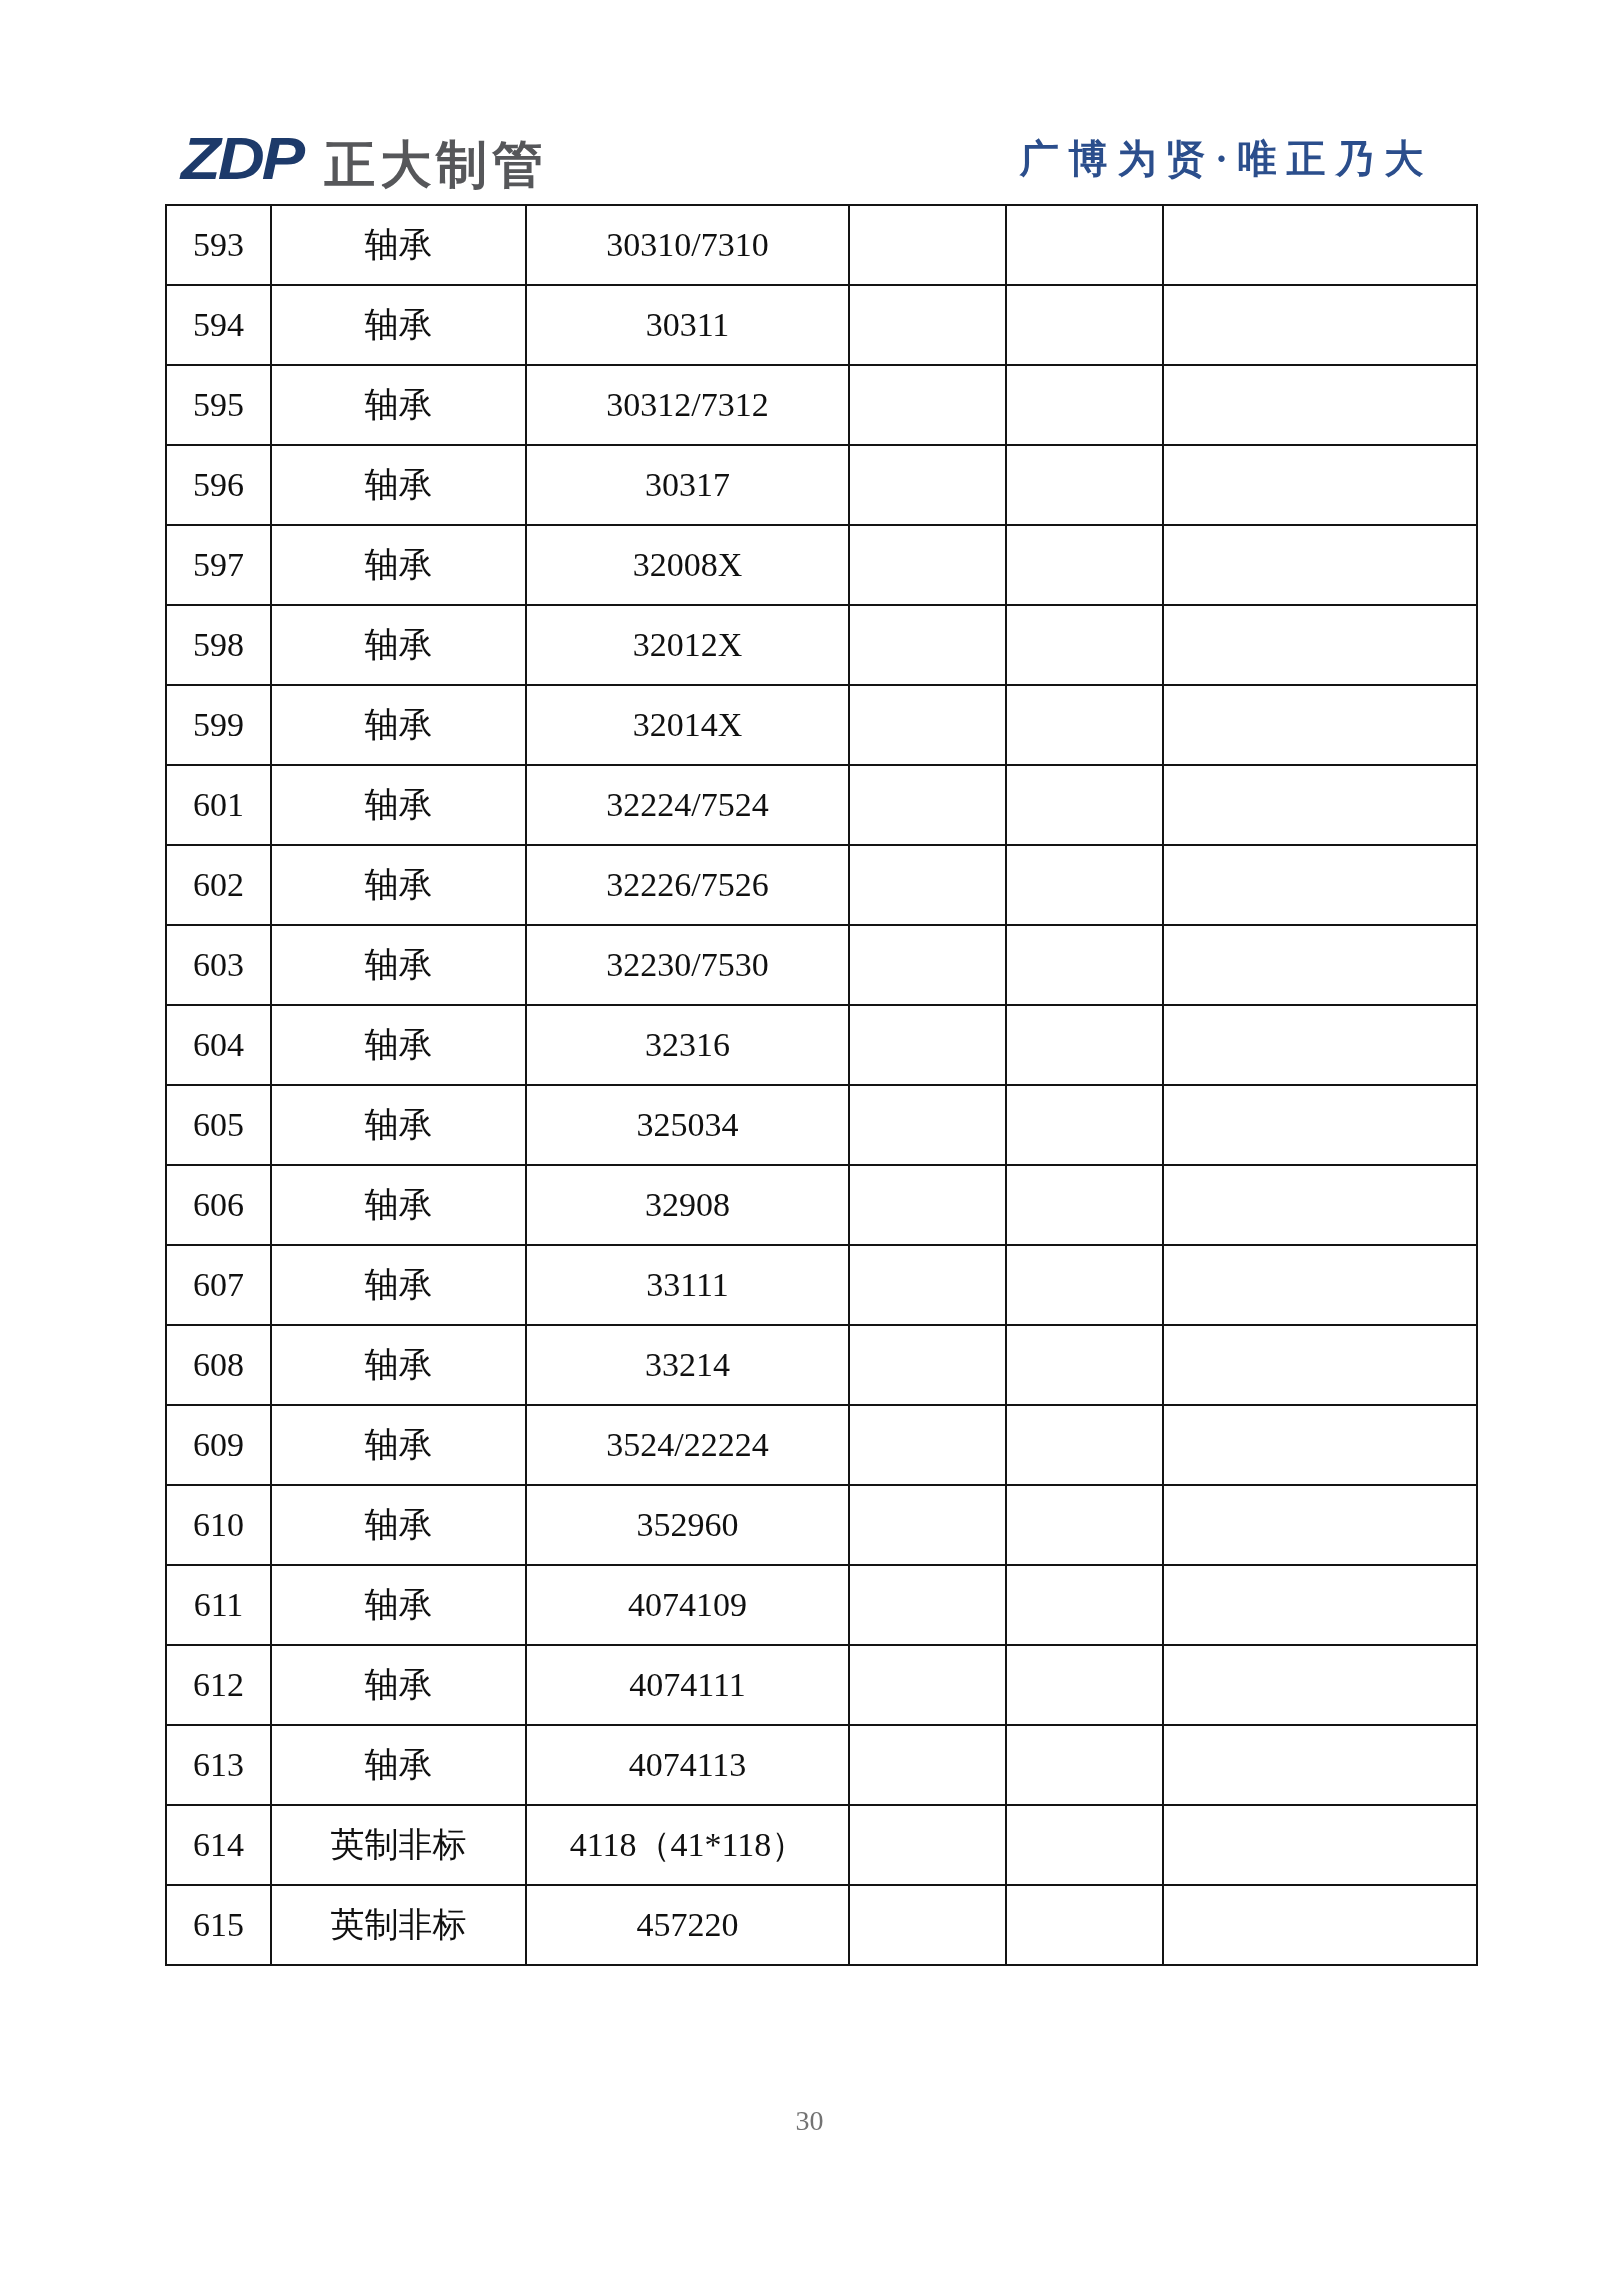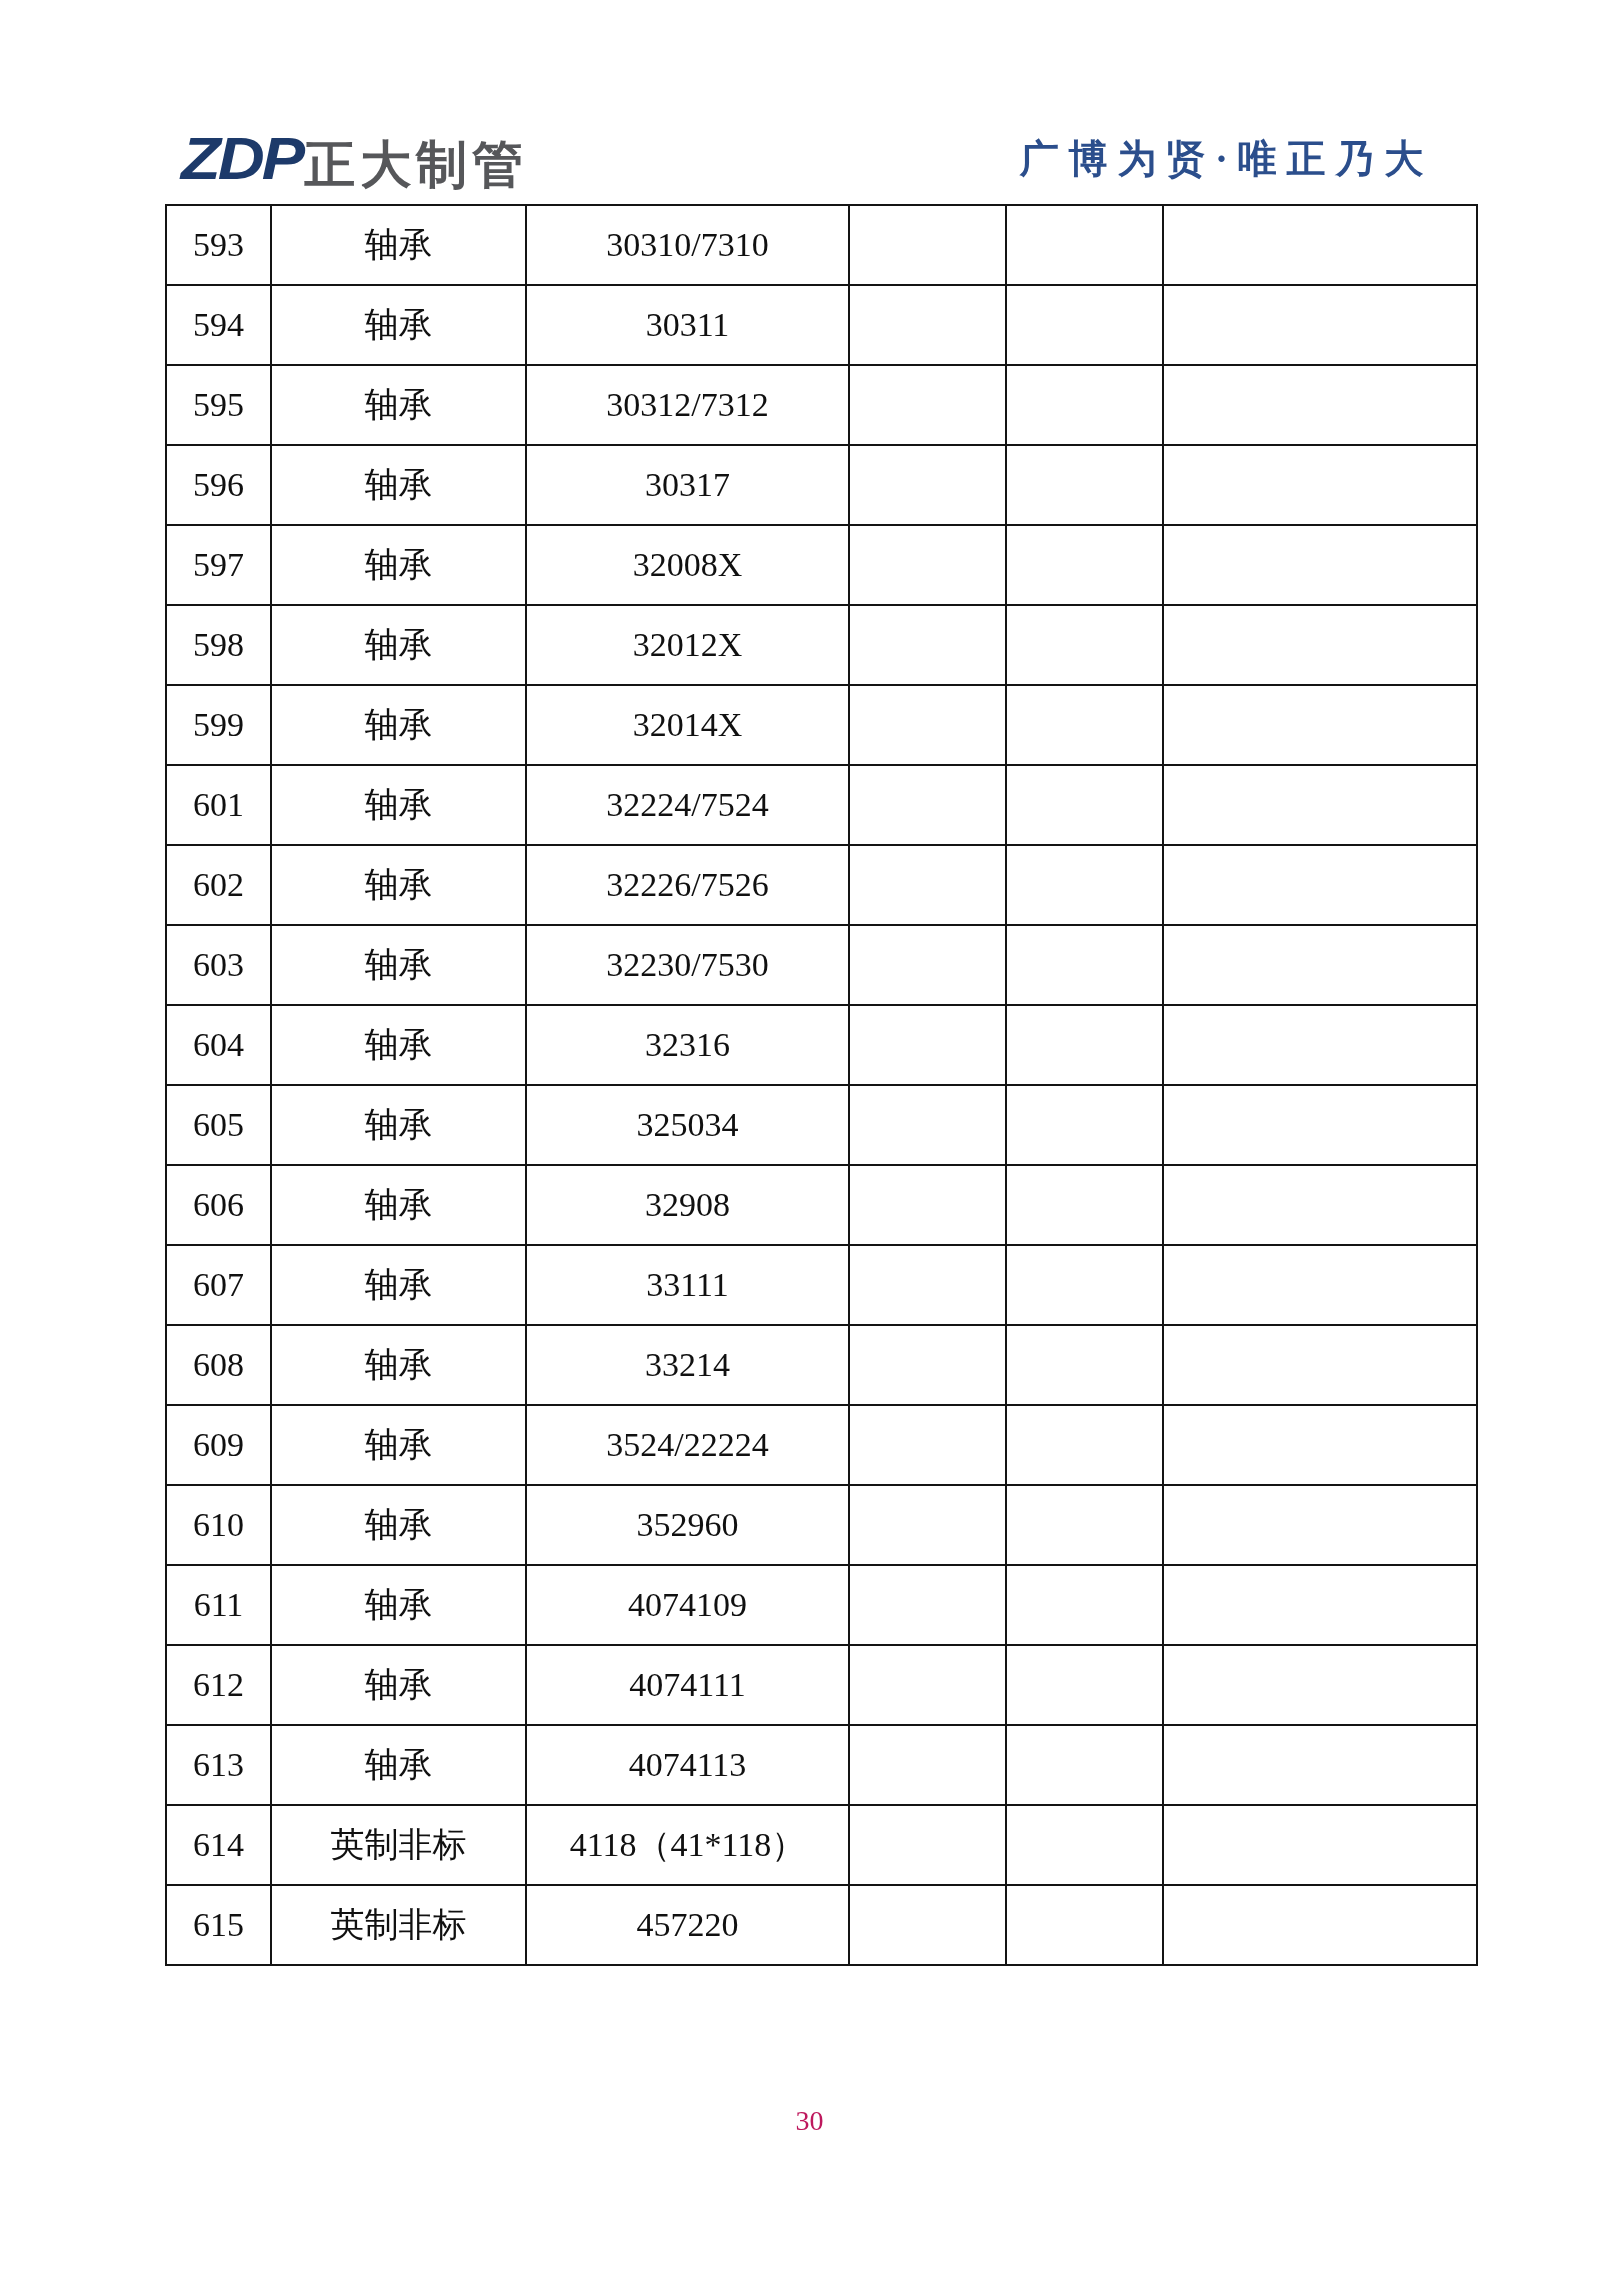--- a/index.html
+++ b/index.html
@@ -22,21 +22,21 @@
     left: 181px;
     right: 186px;
     height: 71px;
     display: flex;
     justify-content: space-between;
     align-items: center;
   }
   .logo {
     display: flex;
     align-items: center;
-    gap: 2px;
+    gap: 22px;
     white-space: nowrap;
   }
   .logo-zdp {
     font-family: "Liberation Sans", "DejaVu Sans", sans-serif;
     font-style: italic;
     font-weight: 900;
     font-size: 65px;
     line-height: 1;
     letter-spacing: -2.9px;
     transform: scaleY(0.92);
@@ -86,21 +86,21 @@
   col.c-e2   { width: 157px; }
   col.c-e3   { width: 314px; }
   
   .page-number {
     position: absolute;
     top: 2105px;
     left: 0;
     width: 100%;
     text-align: center;
     font-size: 28px;
-    color: #be185d;
+    color: #737373;
   }
 </style>
 </head>
 <body>
 
 <div class="page">
 
   <div class="header">
     <div class="logo">
       <span class="logo-zdp" style="color: rgb(29, 58, 106);">ZDP</span>

